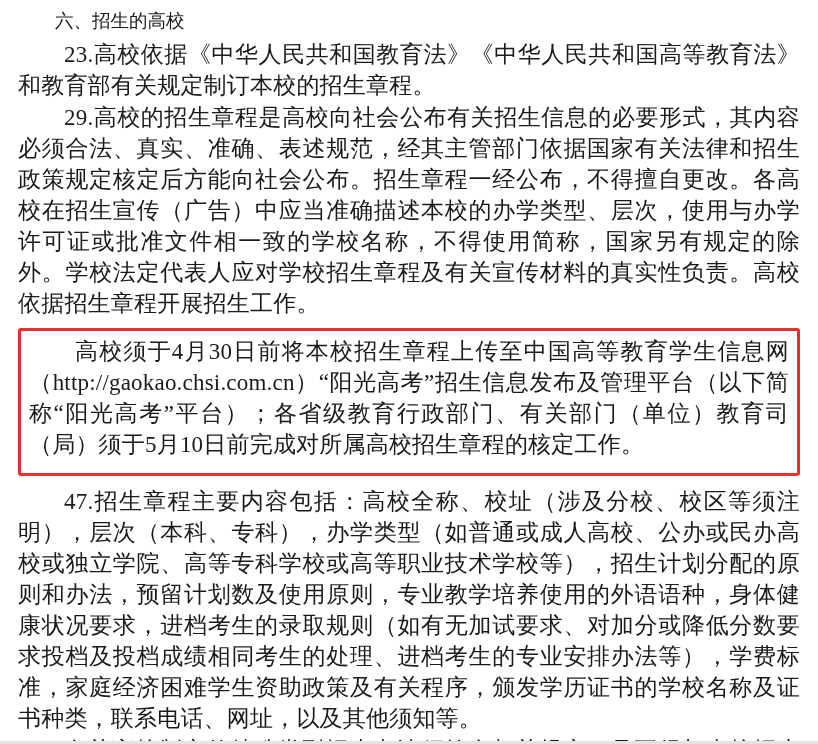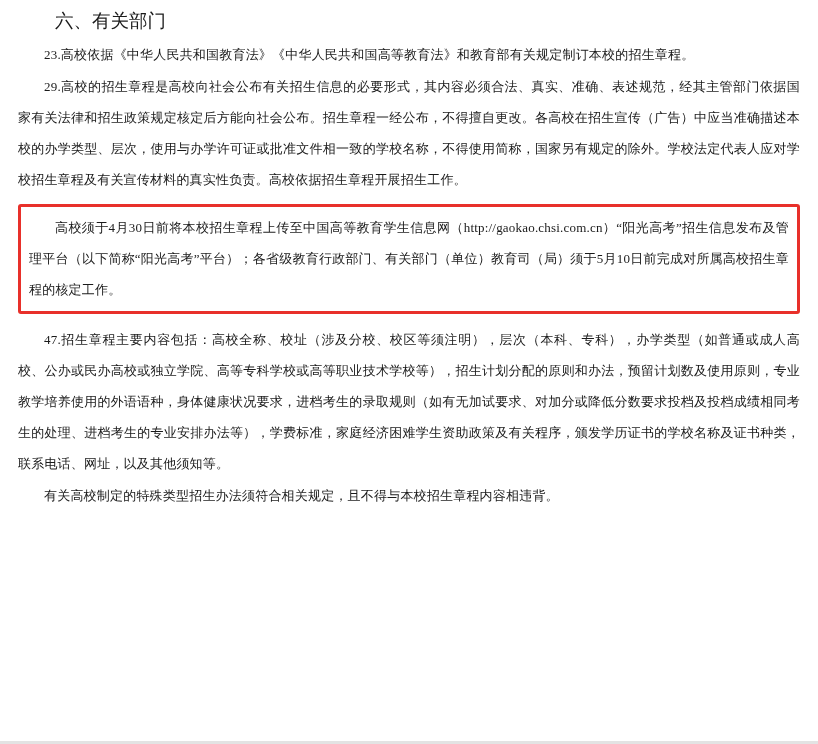--- a/index.html
+++ b/index.html
@@ -16,62 +16,62 @@
   }
   .page {
     position: relative;
     width: 818px;
     height: 744px;
     box-sizing: border-box;
     padding: 6px 18px 0 18px;
     background: #ffffff;
   }
   .para {
-    font-size: 13px;
+    font-size: 23px;
     line-height: 31px;
     text-align: justify;
     text-justify: inter-ideograph;
     margin: 0 0 1px 0;
     letter-spacing: 0.2px;
   }
   .indent {
     text-indent: 2em;
   }
   .section-head {
     font-size: 18.5px;
     line-height: 31px;
     text-indent: 2em;
     margin: 0 0 2px 0;
   }
   .highlight-box {
     position: relative;
     border: 3px solid #e8302a;
     border-radius: 3px;
-    padding: 5px 8px 6px 8px;
+    padding: 5px 8px 13px 8px;
     margin: 9px 0 10px 0;
     box-sizing: border-box;
   }
   .highlight-box .para {
     margin: 0;
   }
   .bottom-rule {
     position: absolute;
     left: 0;
     right: 0;
     bottom: 0;
     height: 3px;
     background: #e3e3e3;
   }
 </style>
 </head>
 <body>
 
 <div class="page">
 
-  <div class="section-head">六、有关部门</div>
+  <div class="section-head">六、招生的高校</div>
 
   <p class="para indent">23.高校依据《中华人民共和国教育法》《中华人民共和国高等教育法》和教育部有关规定制订本校的招生章程。</p>
 
   <p class="para indent">29.高校的招生章程是高校向社会公布有关招生信息的必要形式，其内容必须合法、真实、准确、表述规范，经其主管部门依据国家有关法律和招生政策规定核定后方能向社会公布。招生章程一经公布，不得擅自更改。各高校在招生宣传（广告）中应当准确描述本校的办学类型、层次，使用与办学许可证或批准文件相一致的学校名称，不得使用简称，国家另有规定的除外。学校法定代表人应对学校招生章程及有关宣传材料的真实性负责。高校依据招生章程开展招生工作。</p>
 
   <div class="highlight-box" style="border-color: rgb(232, 48, 42);">
     <p class="para indent">高校须于4月30日前将本校招生章程上传至中国高等教育学生信息网（http://gaokao.chsi.com.cn）“阳光高考”招生信息发布及管理平台（以下简称“阳光高考”平台）；各省级教育行政部门、有关部门（单位）教育司（局）须于5月10日前完成对所属高校招生章程的核定工作。</p>
   </div>
 
   <p class="para indent">47.招生章程主要内容包括：高校全称、校址（涉及分校、校区等须注明），层次（本科、专科），办学类型（如普通或成人高校、公办或民办高校或独立学院、高等专科学校或高等职业技术学校等），招生计划分配的原则和办法，预留计划数及使用原则，专业教学培养使用的外语语种，身体健康状况要求，进档考生的录取规则（如有无加试要求、对加分或降低分数要求投档及投档成绩相同考生的处理、进档考生的专业安排办法等），学费标准，家庭经济困难学生资助政策及有关程序，颁发学历证书的学校名称及证书种类，联系电话、网址，以及其他须知等。</p>

